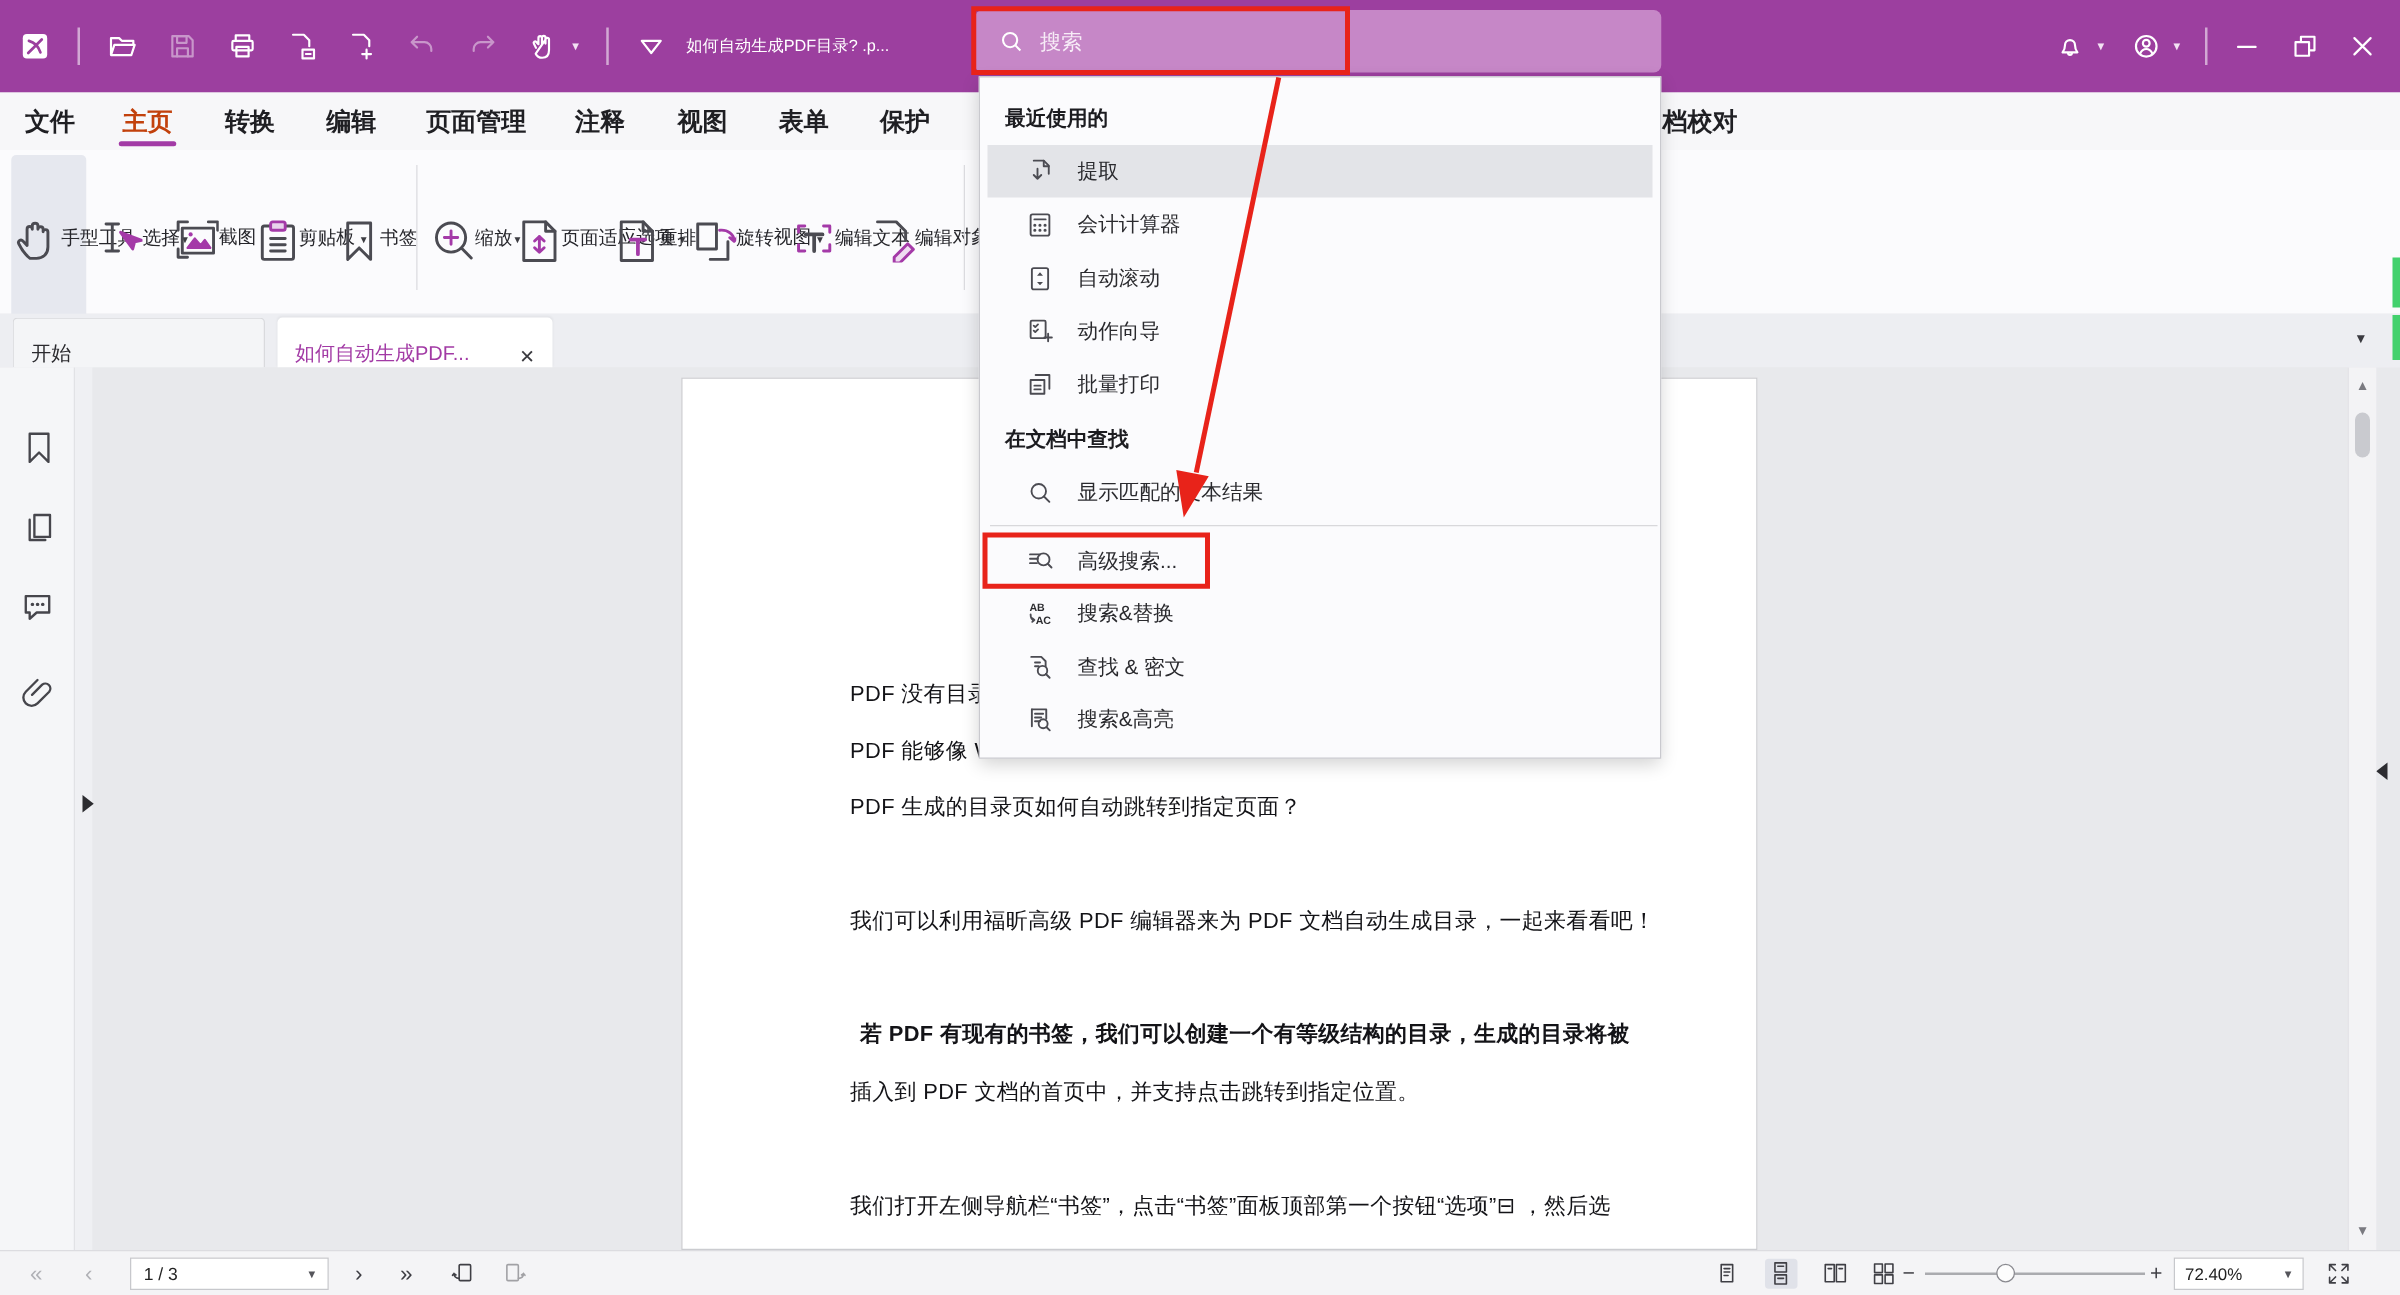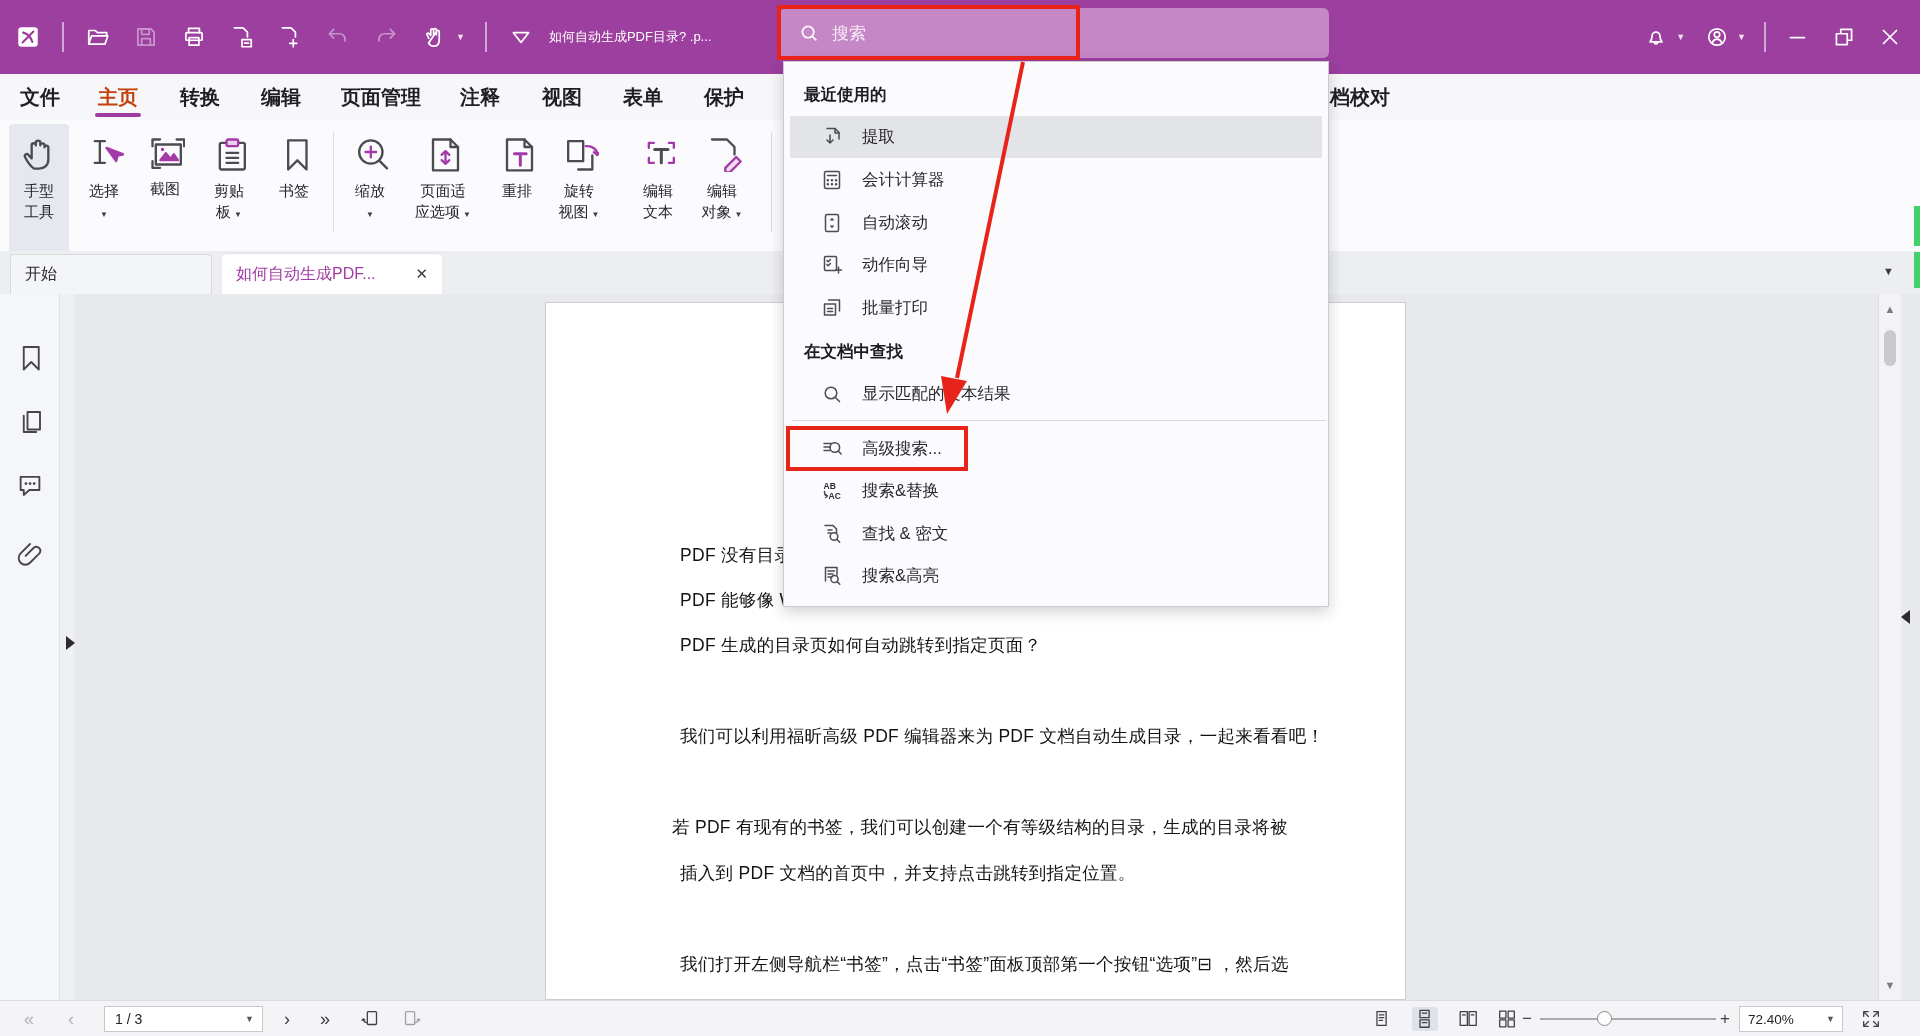--- a/index.html
+++ b/index.html
@@ -17,30 +17,30 @@
   .searchfield{position:absolute;left:780px;top:8px;width:549px;height:50px;background:#c687c7;border-radius:6px;display:flex;align-items:center;color:#fff;}
   .searchfield svg{width:22px;height:22px;stroke:#fff;fill:none;stroke-width:1.8;margin-left:18px;}
   .searchfield span{margin-left:12px;font-size:17px;color:#f7ecf7;}
   
   .ribbon{position:absolute;left:0;top:74px;width:1920px;height:46px;background:#f7f7f9;border-bottom:1px solid #e4e4e8;}
   .rtab{position:absolute;top:0;height:46px;display:flex;align-items:center;transform:translateX(-50%);font-size:20px;color:#1f1f23;font-weight:600;cursor:default;}
   .rtab.active{color:#c2410c;}
   .rtab.active::after{content:"";position:absolute;left:50%;transform:translateX(-50%);bottom:3px;width:46px;height:4px;border-radius:2px;background:#a23aa5;}
   
   .toolbar{position:absolute;left:0;top:120px;width:1920px;height:131px;background:#fbfbfd;border-bottom:1px solid #e2e2e6;}
-  .tool{position:absolute;top:4px;width:60px;height:132px;display:flex;flex-direction:column;align-items:center;border-radius:4px;}
+  .tool{position:absolute;top:4px;width:60px;height:132px;display:flex;flex-direction:row;align-items:center;border-radius:4px;}
   .tool.selected{background:#e6e8ef;}
   .tool .tb-ico{height:56px;display:flex;align-items:center;justify-content:center;}
   .tool .tb-ico svg{width:40px;height:40px;fill:none;stroke:#4b4b52;stroke-width:1.4;stroke-linecap:round;stroke-linejoin:round;}
   .tool .lbl{font-size:15px;color:#26262b;line-height:21px;text-align:center;white-space:nowrap;}
   .tool .dd{font-size:8px;color:#3c3c42;margin-left:3px;}
   .tsepv{position:absolute;top:12px;width:1px;height:100px;background:#dcdce0;}
   
   .doctabs{position:absolute;left:0;top:251px;width:1920px;height:43px;background:#edeef2;}
-  .dtab{position:absolute;top:3px;height:40px;display:flex;align-items:center;font-size:16px;padding:0 14px;box-sizing:border-box;}
+  .dtab{position:absolute;top:3px;height:40px;display:flex;align-items:flex-end;font-size:16px;padding:0 14px;box-sizing:border-box;}
   .dtab.start{left:10px;width:202px;background:#f4f5f7;border:1px solid #d9dadd;border-bottom:none;color:#2a2a2e;border-radius:4px 4px 0 0;}
   .dtab.activedoc{left:222px;width:220px;background:#ffffff;color:#a23aa5;border-radius:4px 4px 0 0;box-shadow:0 -1px 2px rgba(0,0,0,.05);}
   .dtab .close{margin-left:auto;color:#3a3a3f;font-size:15px;}
   .dt-chevron{position:absolute;right:26px;top:14px;font-size:11px;color:#3a3a40;}
   
   .sidebar{position:absolute;left:0;top:294px;width:59px;height:706px;background:#f5f6f8;border-right:1px solid #e1e2e5;}
   .sidebar .sic{position:absolute;left:15px;width:30px;height:30px;}
   .sidebar .sic svg{width:30px;height:30px;fill:none;stroke:#46464c;stroke-width:1.5;stroke-linecap:round;stroke-linejoin:round;}
   .splitter{position:absolute;left:60px;top:294px;width:14px;height:706px;background:#eff0f3;}
   .docarea{position:absolute;left:74px;top:294px;width:1804px;height:706px;background:#e8e9ec;}
@@ -544,16 +544,16 @@
           <rect x="4" y="13" width="6.8" height="7.5"></rect>
           <rect x="13.2" y="13" width="6.8" height="7.5"></rect>
         </svg>
       </div>
     </div>
 
 <div class="dline" style="left: 680px; top: 543px; position: fixed;">PDF 没有目录</div>
     <div class="dline" style="left: 680px; top: 588px; position: fixed;">PDF 能够像 W</div>
     <div class="dline" style="left: 680px; top: 633px; position: fixed;">PDF 生成的目录页如何自动跳转到指定页面？</div>
     <div class="dline" style="left: 680px; top: 724px; position: fixed;">我们可以利用福昕高级 PDF 编辑器来为 PDF 文档自动生成目录，一起来看看吧！</div>
-    <div class="dline" style="left: 672px; top: 815px; position: fixed;">若 PDF 有现有的书签，我们可以创建一个有等级结构的目录，生成的目录将被</div>
+    <div class="dline" style="left: 688px; top: 815px; position: fixed; font-weight: bold;">若 PDF 有现有的书签，我们可以创建一个有等级结构的目录，生成的目录将被</div>
     <div class="dline" style="left: 680px; top: 861px; position: fixed;">插入到 PDF 文档的首页中，并支持点击跳转到指定位置。</div>
     <div class="dline" style="left: 680px; top: 952px; position: fixed;">我们打开左侧导航栏“书签”，点击“书签”面板顶部第一个按钮“选项”⊟ ，然后选</div>
   </div>
 
 </body></html>

